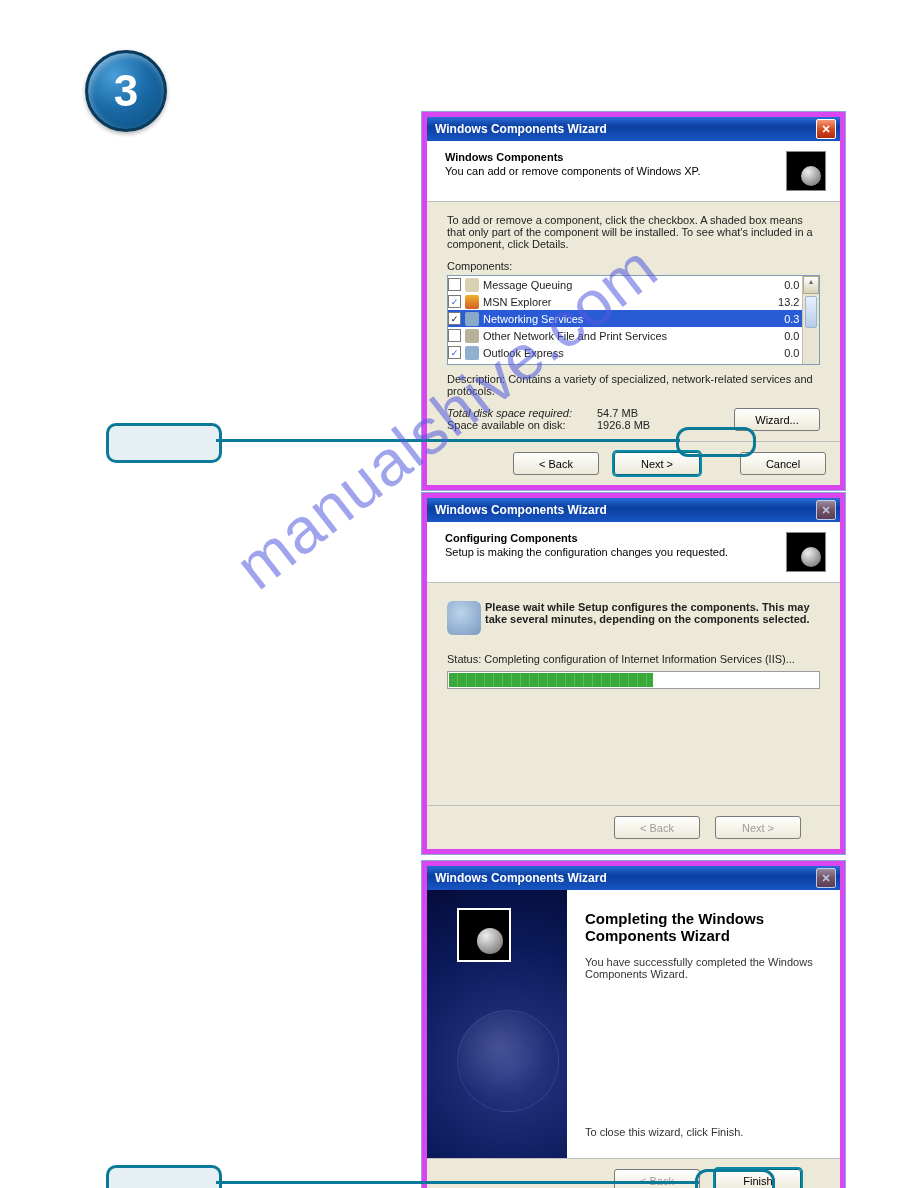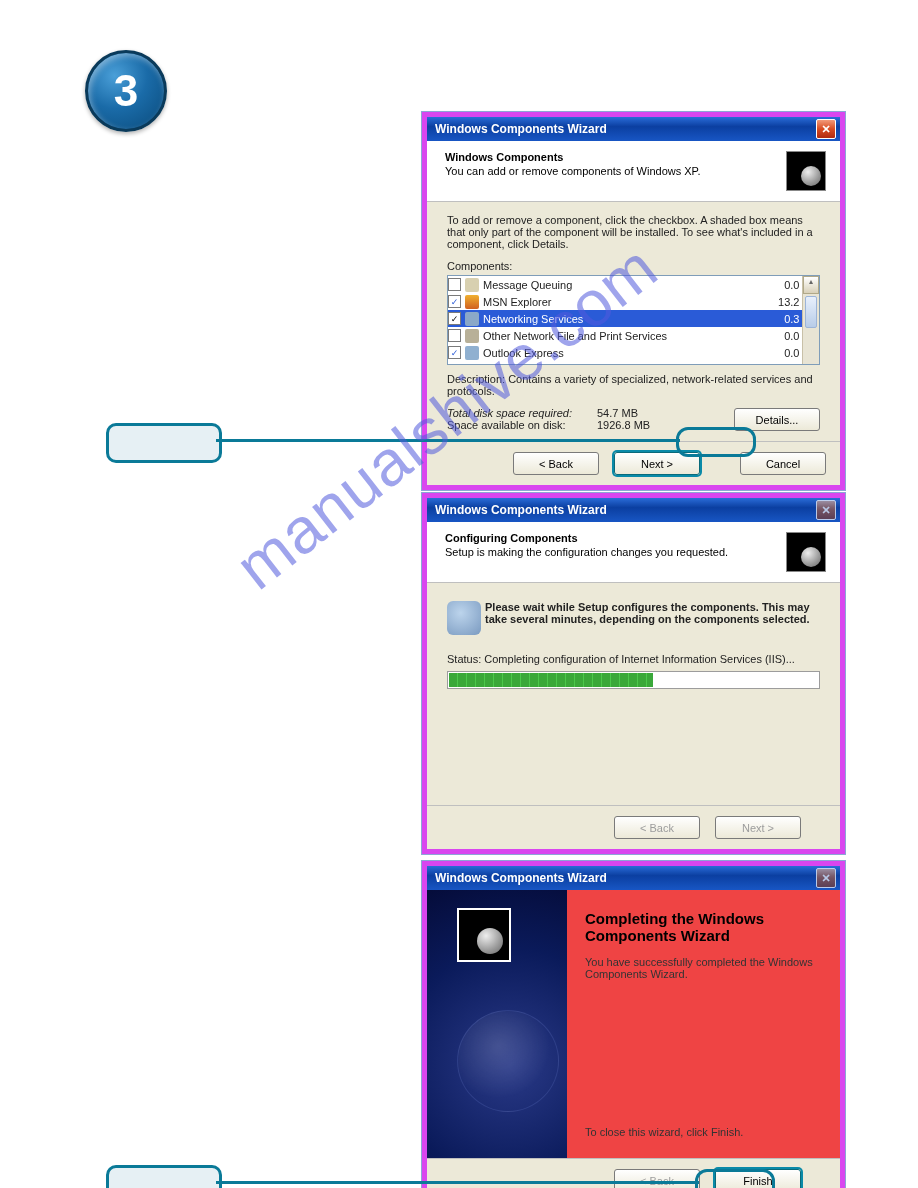--- a/index.html
+++ b/index.html
@@ -198,21 +198,21 @@
   }
   .wizicon-box {
     position: absolute; left: 30px; top: 18px;
     width: 50px; height: 50px; border: 2px solid #fff; background: #000;
   }
   .wizicon-box::before{
     content:""; position:absolute; right:6px; bottom:6px; width:26px; height:26px;
     border-radius:50%;
     background: radial-gradient(circle at 35% 30%, #eee, #999 60%, #666);
   }
-  .rightpane { flex: 1; background: #ef4444; padding: 20px 18px; font-size: 11px; color: #333; display:flex; flex-direction:column; }
+  .rightpane { flex: 1; background: #ffffff; padding: 20px 18px; font-size: 11px; color: #333; display:flex; flex-direction:column; }
   .rightpane h2 { margin: 0 0 12px 0; font-size: 15px; font-weight: bold; color: #000; }
 
   .watermark {
     position: absolute;
     left: 190px; top: 380px;
     transform: rotate(-38deg);
     font-size: 64px;
     color: rgba(80,90,220,0.55);
     font-family: Arial, sans-serif;
     letter-spacing: 1px;
@@ -300,21 +300,21 @@
     </div>
     <div style="margin-top:8px;">
       <span>Description:</span>
       <span>Contains a variety of specialized, network-related services and protocols.</span>
     </div>
     <div style="display:flex;justify-content:space-between;align-items:flex-end;margin-top:10px;">
       <div>
         <div><span style="display:inline-block;width:150px;font-style:italic;">Total disk space required:</span><span>54.7 MB</span></div>
         <div><span style="display:inline-block;width:150px;">Space available on disk:</span><span>1926.8 MB</span></div>
       </div>
-      <div class="btn">Details...</div>
+      <div class="btn">Wizard...</div>
     </div>
   </div>
   <div class="wizfoot">
     <div class="btn">&lt; Back</div>
     <div class="btn hl">Next &gt;</div>
     <div style="width:10px;"></div>
     <div class="btn">Cancel</div>
   </div>
 </div>
 

